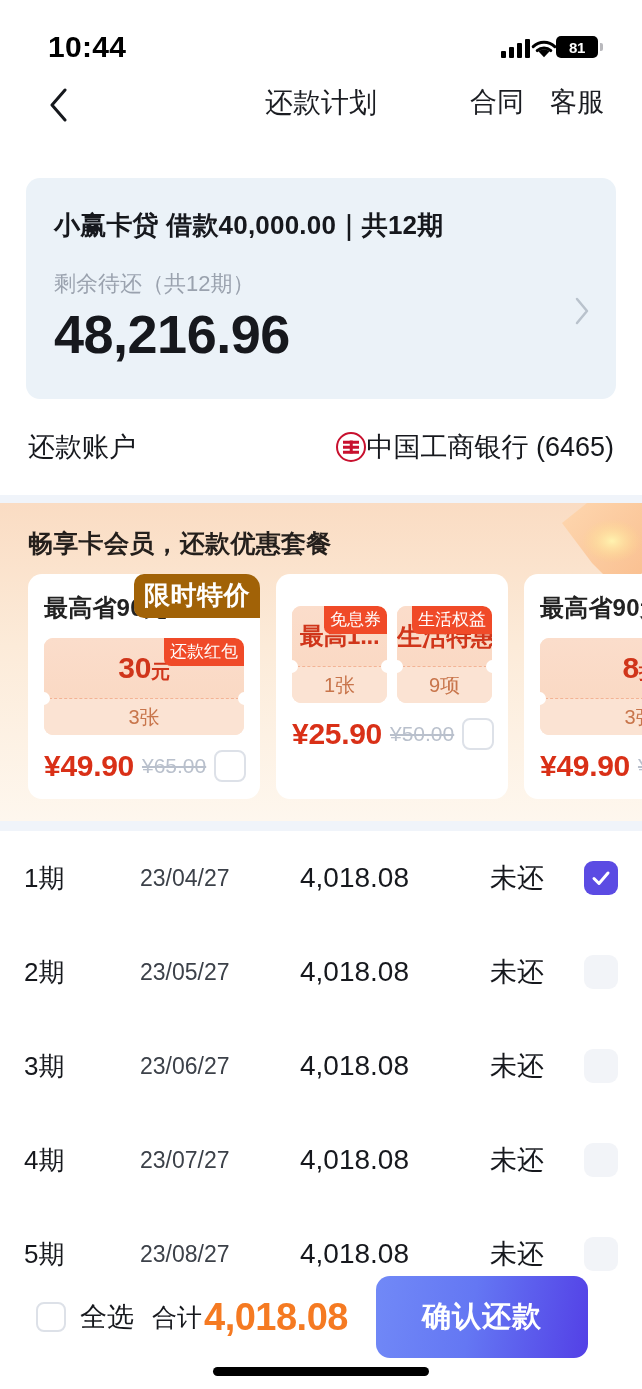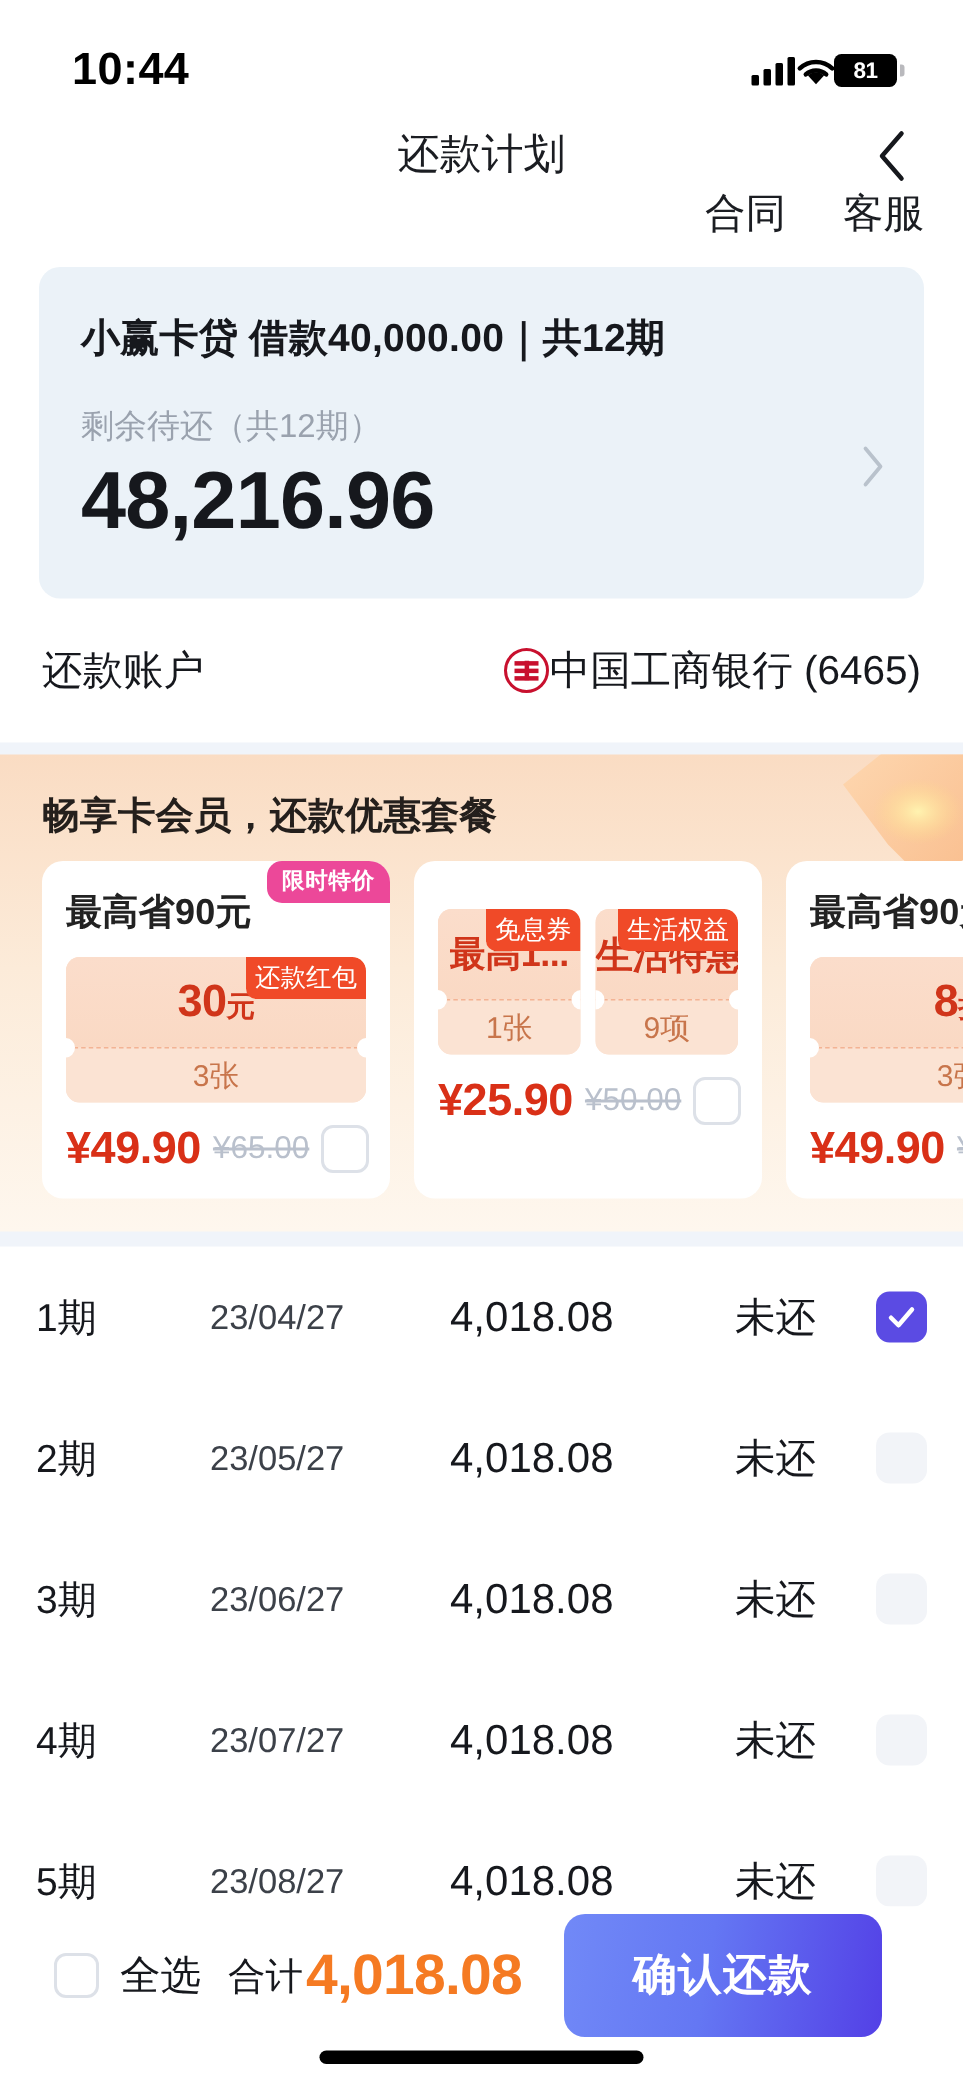--- a/index.html
+++ b/index.html
@@ -11,39 +11,39 @@
     -webkit-font-smoothing: antialiased;
   }
   .phone { position: relative; width: 642px; height: 1389px; background:#fff; }
 
   
   .statusbar {
     height: 84px; display: flex; align-items: center;
     justify-content: space-between; padding: 10px 44px 0 48px;
   }
   .clock { font-size: 30px; font-weight: bold; color:#000; letter-spacing: .3px; }
-  .status-right { display:flex; align-items:center; }
+  .status-right { display:flex; align-items:flex-end; }
   .bars { display:flex; align-items:flex-end; gap:3px; height:20px; }
   .bars i { display:block; width:5px; background:#000; border-radius:1px; }
   .bars i:nth-child(1){height:7px}.bars i:nth-child(2){height:11px}
   .bars i:nth-child(3){height:15px}.bars i:nth-child(4){height:19px}
   .wifi { position:relative; width:26px; height:19px; }
   .battery { position:relative; width:42px; height:22px; background:#000;
     border-radius:5px; display:flex; align-items:center; justify-content:center; }
   .battery b { color:#fff; font-size:15px; font-weight:bold; letter-spacing:-.3px;}
   .battery:after { content:""; position:absolute; right:-5px; top:7px; width:3px;
     height:8px; background:#b9b9bd; border-radius:0 2px 2px 0; }
 
   
-  .navbar { height: 76px; display:flex; align-items:flex-end; position:relative; padding: 0 26px; flex-direction: column; }
+  .navbar { height: 76px; display:flex; align-items:flex-start; position:relative; padding: 0 38px; }
   .back { width:42px; height:42px; display:flex; align-items:center; justify-content:center; }
   .back svg { display:block; }
   .nav-title { position:absolute; left:0; right:0; text-align:center;
     font-size:28px; color:#1b1d22; font-weight:500; pointer-events:none; }
-  .nav-actions { margin-left:auto; display:flex; gap:38px; z-index:2; }
+  .nav-actions { margin-left:auto; display:flex; gap:26px; z-index:2; }
   .nav-actions span { font-size:27px; color:#1b1d22; }
 
   
   .loan-card { margin: 18px 26px 0; background:#EBF2F8; border-radius:14px;
     padding: 30px 28px 34px; position:relative; }
   .loan-title { font-size:26px; font-weight:bold; color:#16181d; letter-spacing:.2px;}
   .loan-sub { margin-top:26px; font-size:22px; color:#9aa2ae; }
   .loan-amount { margin-top:4px; font-size:54px; font-weight:bold; color:#16181d;
     letter-spacing:-.5px; line-height:1.15; }
   .loan-chevron { position:absolute; right:26px; top:50%; margin-top:8px; }
@@ -67,22 +67,22 @@
   .promo { position:relative; overflow:hidden;
     background: linear-gradient(180deg,#FADCC3 0%, #FCEBD9 45%, #FEF7EE 100%); }
   .promo-glow { position:absolute; right:-30px; top:-20px; width:210px; height:170px;
     pointer-events:none; }
   .promo-head { position:relative; font-size:25px; font-weight:bold; color:#241f1c;
     padding: 24px 0 14px 28px; letter-spacing:.3px; }
   .promo-scroll { position:relative; display:flex; gap:16px; padding: 0 0 22px 28px; }
   .pkg { flex:none; width:232px; background:#fff; border-radius:14px;
     padding: 18px 16px 16px; position:relative; }
   .pkg-save { font-size:24px; font-weight:bold; color:#222; letter-spacing:.2px;}
-  .pkg-badge { position:absolute; right:0; top:0; background:#ec4899; color:#fff;
-    font-size:15px; font-weight:bold; padding: 4px 10px 5px;
+  .pkg-badge { position:absolute; right:0; top:0; background:#a16207; color:#fff;
+    font-size:26px; font-weight:bold; padding: 4px 10px 5px;
     border-radius: 10px 14px 0 10px; letter-spacing:.5px; }
   .coupons { display:flex; gap:10px; margin-top:14px; }
   .coupon { position:relative; flex:1; border-radius:9px; overflow:hidden;
     background:#FBDFCE; }
   .coupon-top { background:linear-gradient(180deg,#FBDDCB,#FAD9C4);
     height:60px; display:flex; align-items:center; justify-content:center; position:relative; }
   .coupon-tag { position:absolute; right:0; top:0; background:#F04A28; color:#fff;
     font-size:17px; padding:2px 6px 3px; border-radius:0 9px 0 7px; white-space:nowrap;}
   .coupon-main { font-size:30px; font-weight:bold; color:#D0351A; letter-spacing:-.3px;
     display:flex; align-items:baseline; white-space:nowrap; overflow:hidden;}

